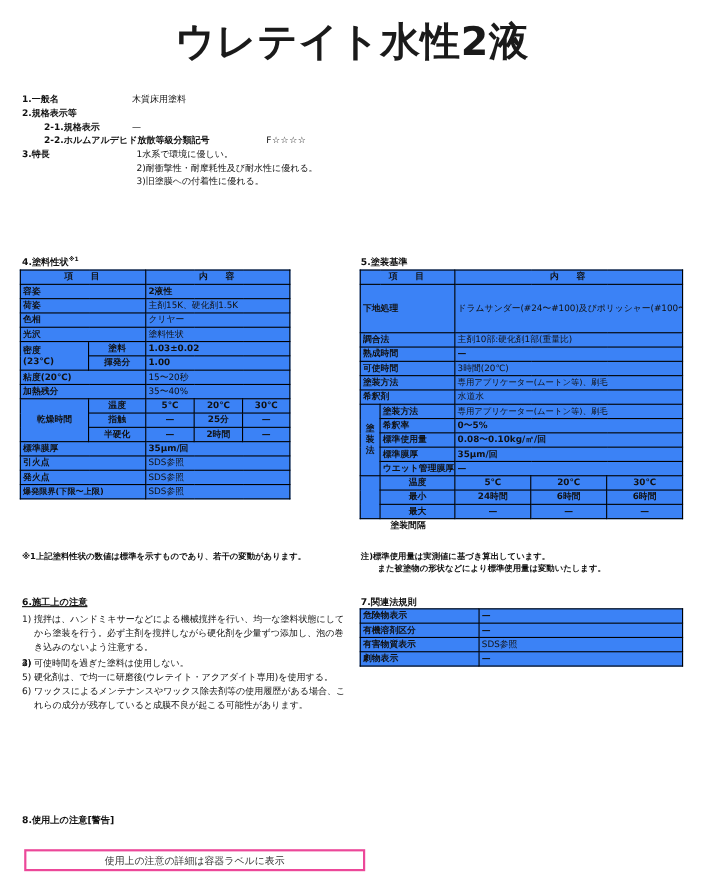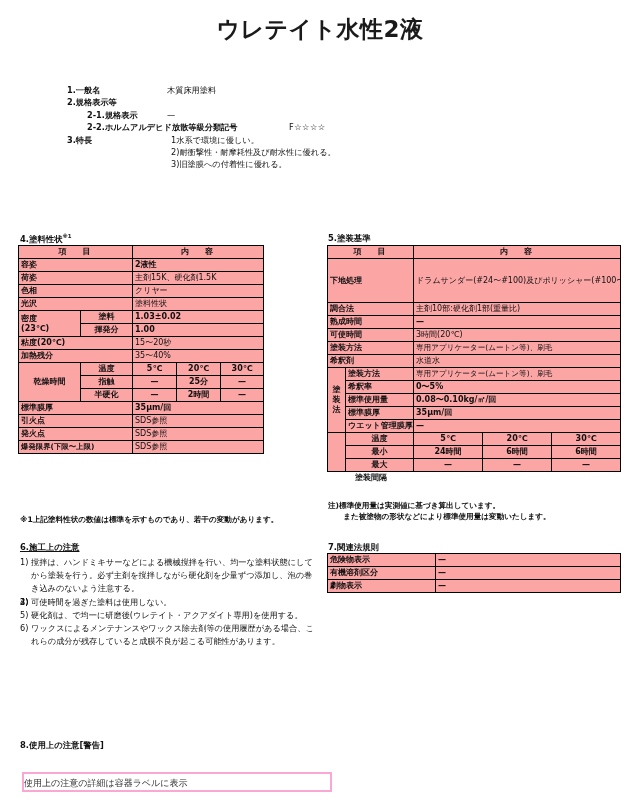--- a/index.html
+++ b/index.html
@@ -17,36 +17,36 @@
     overflow: hidden;
   }
 
   
   .doc-title {
     position: absolute;
     top: 14px;
     left: 0;
     width: 640px;
     text-align: center;
-    font-size: 23px;
+    font-size: 36px;
     font-weight: 700;
     letter-spacing: 0.5px;
     color: #1a1a1a;
   }
 
   
   .meta-block {
     position: absolute;
     top: 84px;
     left: 20px;
     width: 400px;
     font-size: 8.2px;
     line-height: 12.4px;
   }
-  .meta-row { position: relative; height: 12.4px; white-space: nowrap; margin-left: 47px; }
+  .meta-row { position: relative; height: 12.4px; white-space: nowrap; }
   .meta-label { font-weight: 700; display: inline-block; }
   .meta-label.indent { padding-left: 20px; }
   .meta-value {
     position: absolute;
     white-space: nowrap;
     font-weight: 400;
   }
   .v-col1 { left: 100px; }
   .v-col3 { left: 222px; letter-spacing: 0.5px; }
   .feat-list { position: absolute; left: 104px; top: 0; }
@@ -65,21 +65,21 @@
     font-weight: 700;
   }
   .sec-head.underline { text-decoration: underline; text-underline-offset: 1px; }
 
   
   table.spec {
     position: absolute;
     border-collapse: collapse;
     table-layout: fixed;
     font-size: 8px;
-    background: #fca5a5;
+    background: #3b82f6;
   }
   table.spec td, table.spec th {
     border: 1px solid #000;
     padding: 0 2px;
     font-weight: 700;
     vertical-align: middle;
     line-height: 10px;
     height: 13px;
     box-sizing: border-box;
     white-space: nowrap;
@@ -130,23 +130,23 @@
   }
   .blist .li .num {
     position: absolute;
     left: 0;
     top: 0;
   }
 
   
   .warn-box {
     position: absolute;
-    border: 2px solid #f9a8d4;
+    border: 2px solid #ec4899;
     box-sizing: border-box;
-    text-align: left;
+    text-align: center;
     font-size: 9px;
     line-height: 18px;
     color: #333;
   }
 </style>
 </head>
 <body>
 
 <div class="doc-title">ウレテイト水性2液</div>
 
@@ -272,21 +272,21 @@
     <td class="lbl" colspan="2">発火点</td>
     <td class="val b" colspan="3">SDS参照</td>
   </tr>
   <tr>
     <td class="lbl" colspan="2" style="font-size:7.4px;">爆発限界(下限〜上限)</td>
     <td class="val b" colspan="3">SDS参照</td>
   </tr>
 </tbody>
   </table>
 
-<div class="note" style="left:20px; top:500px; width:300px;margin-top:14px;">※1上記塗料性状の数値は標準を示すものであり、若干の変動があります。</div>
+<div class="note" style="left:20px; top:500px; width:300px;">※1上記塗料性状の数値は標準を示すものであり、若干の変動があります。</div>
 
 <div class="sec-head" style="left:328px; top:233px;">5.塗装基準</div>
 
 <table class="spec" style="left:327px; top:245px; width:293px;">
   <colgroup>
     <col style="width:18px">
       <col style="width:68px">
       <col style="width:69px">
       <col style="width:69px">
       <col style="width:69px">
@@ -398,20 +398,24 @@
   <tbody>
       <tr>
     <td class="lbl">危険物表示</td>
     <td class="val">—</td>
   </tr>
   <tr>
     <td class="lbl">有機溶剤区分</td>
     <td class="val">—</td>
   </tr>
   <tr>
+    <td class="lbl">有害物質表示</td>
+    <td class="val b">SDS参照</td>
+  </tr>
+  <tr>
     <td class="lbl">劇物表示</td>
     <td class="val">—</td>
   </tr>
 </tbody>
   </table>
 
 <div class="sec-head" style="left:20px; top:712px;margin-top:28px;">8.使用上の注意[警告]</div>
 
 <div class="warn-box" style="left:22px; top:772px; width:310px; height:20px;">使用上の注意の詳細は容器ラベルに表示</div>
 

